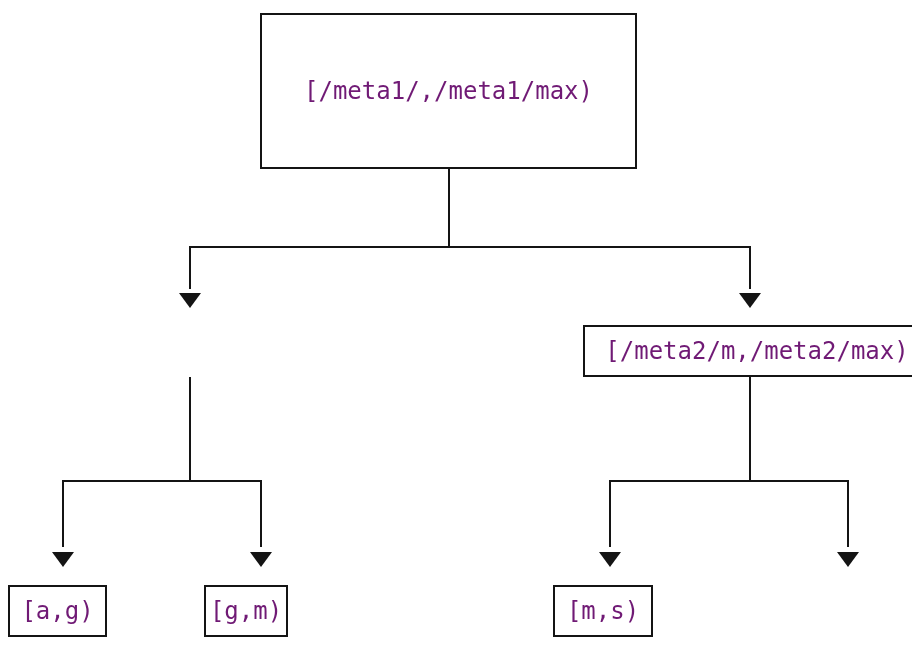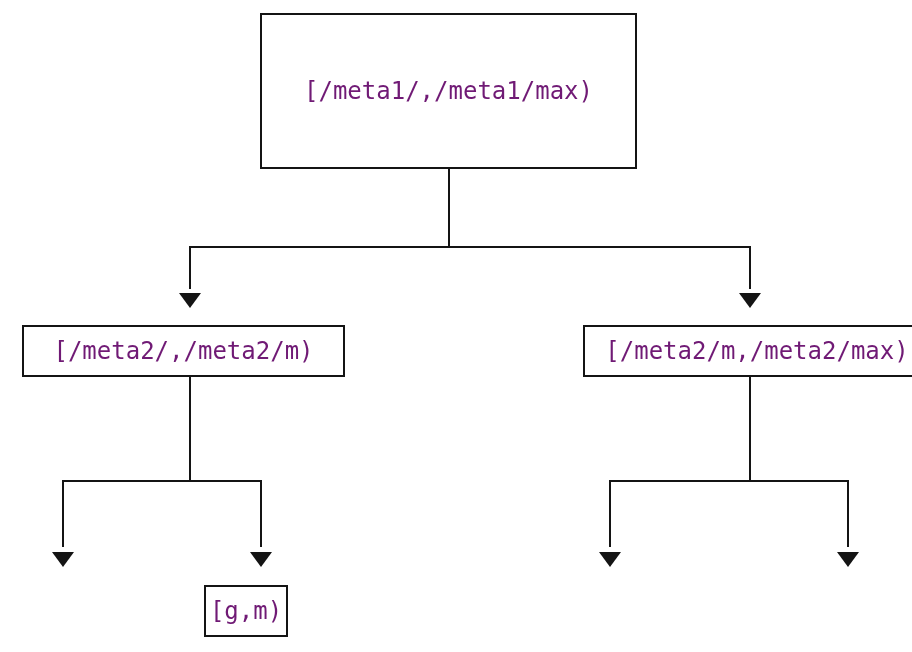--- a/index.html
+++ b/index.html
@@ -49,27 +49,28 @@
   #n-leaf-ms    { left: 553px; top: 585px; width: 100px; height: 52px; }
   #n-leaf-smax  { left: 777px; top: 585px; width: 127px; height: 52px; }
 </style>
 </head>
 <body>
 
 <div class="canvas">
 
   <div class="node" id="n-root">[/meta1/,/meta1/max)</div>
 
-  <div class="node" id="n-meta2-low">[/meta2/,/meta2/m)</div>
 
   <div class="node" id="n-meta2-high">[/meta2/m,/meta2/max)</div>
 
+  <div class="node" id="n-leaf-ag">[a,g)</div>
 
   <div class="node" id="n-leaf-gm">[g,m)</div>
 
+  <div class="node" id="n-leaf-ms">[m,s)</div>
 
 
   <div class="ln" style="left:447.75px; top:169px; width:2.5px; height:79px;"></div>
   <div class="ln" style="left:188.75px; top:245.75px; width:562.5px; height:2.5px;"></div>
   <div class="ln" style="left:188.75px; top:246px; width:2.5px; height:43px;"></div>
   <div class="arrow-down" style="left:179px; top:293px;"></div>
   <div class="ln" style="left:748.75px; top:246px; width:2.5px; height:43px;"></div>
   <div class="arrow-down" style="left:739px; top:293px;"></div>
 
   <div class="ln" style="left:188.75px; top:377px; width:2.5px; height:105px;"></div>

